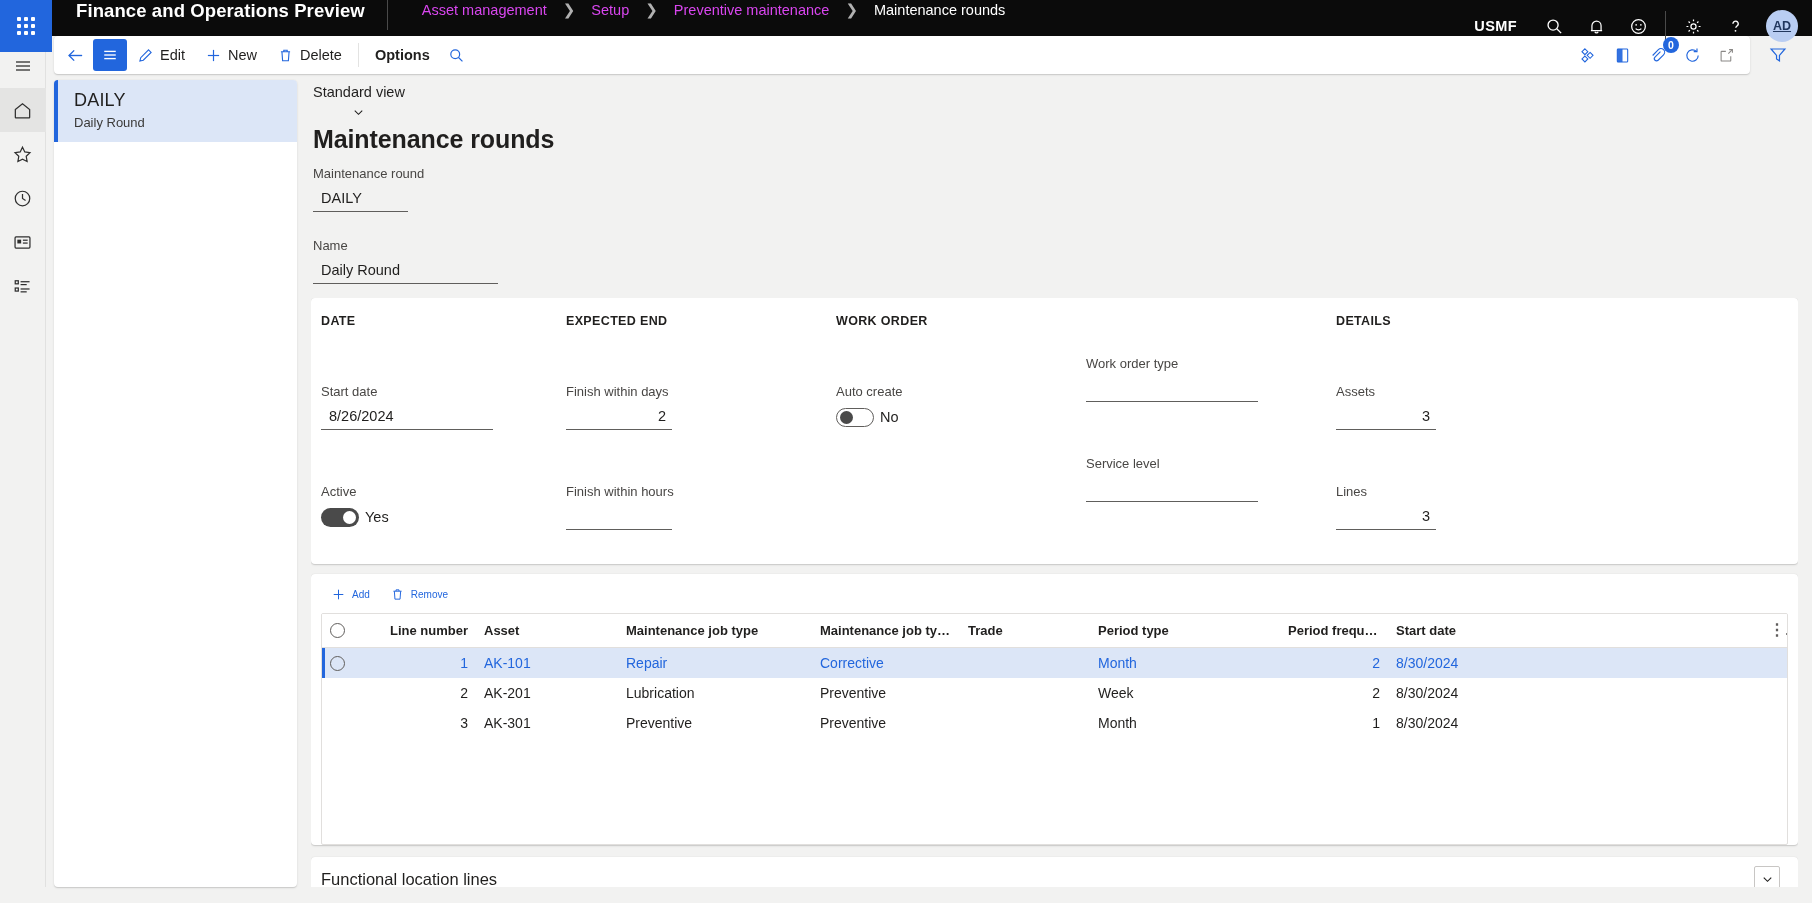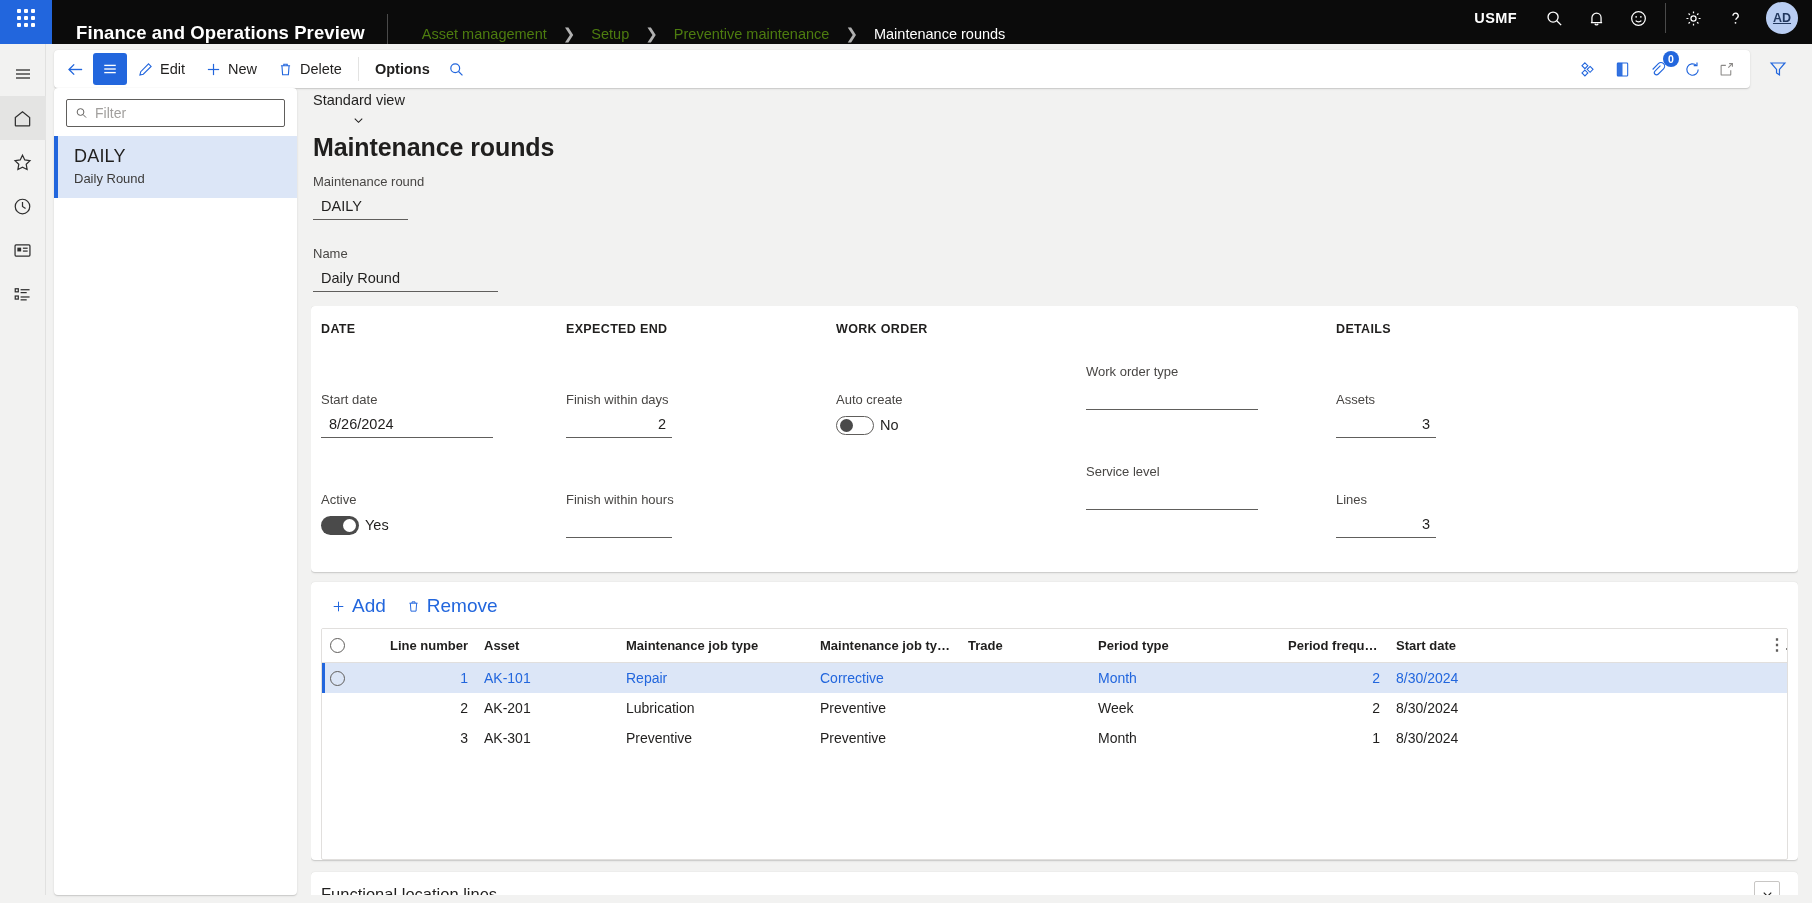--- a/index.html
+++ b/index.html
@@ -4,37 +4,37 @@
 <style>
   * { box-sizing: border-box; margin: 0; padding: 0; }
   html, body {
     width: 1812px; height: 903px;
     font-family: "Liberation Sans", sans-serif;
     background: #f2f2f1;
     overflow: hidden;
   }
   
   .topnav {
-    height: 44px; background: #0b0b0b; color: #fff;
-    display: flex; align-items: flex-end; position: relative;
+    height: 36px; background: #0b0b0b; color: #fff;
+    display: flex; align-items: flex-start; position: relative;
   }
   .waffle {
     width: 52px; height: 52px; background: #2266dd;
     display: flex; align-items: center; justify-content: center;
     flex: 0 0 52px; cursor: pointer;
   }
   .waffle-grid { display: grid; grid-template-columns: repeat(3, 4px); gap: 3px; }
   .waffle-grid i { width: 4px; height: 4px; background: #fff; border-radius: 1px; display: block; }
   .app-title {
     font-size: 18.5px; font-weight: bold; padding: 0 22px 0 24px;
     letter-spacing: .1px; white-space: nowrap;
   }
   .nav-div { width: 1px; height: 30px; background: #4a4a4a; }
   .crumbs { display: flex; align-items: center; padding-left: 28px; gap: 2px; }
-  .crumb { font-size: 14.5px; color: #4d7c0f; padding: 2px 6px; cursor: pointer; white-space: nowrap; }
+  .crumb { font-size: 14.5px; color: #d946ef; padding: 2px 6px; cursor: pointer; white-space: nowrap; }
   .crumb:last-child { color: #fff; }
   .crumb-sep { color: #cfcfcf; font-size: 15px; padding: 0 8px; opacity: .85; }
   .topright { margin-left: auto; display: flex; align-items: center; height: 52px; padding-right: 14px; }
   .company { font-size: 14.5px; font-weight: bold; padding: 0 16px; letter-spacing: .4px; cursor: pointer; }
   .ticon {
     width: 42px; height: 52px; display: flex; align-items: center; justify-content: center;
     cursor: pointer; color: #fff;
   }
   .ticon svg { display: block; }
   .right-div { width: 1px; height: 30px; background: #4a4a4a; margin: 0 6px; }
@@ -49,21 +49,21 @@
     width: 46px; background: #f2f2f1; border-right: 1px solid #e1e1e0;
     display: flex; flex-direction: column; align-items: center; padding-top: 8px; flex: 0 0 46px;
   }
   .rail-btn {
     width: 46px; height: 44px; display: flex; align-items: center; justify-content: center;
     cursor: pointer; color: #2f2f2f;
   }
   .rail-btn.active { background: #e4e4e3; }
   .content { flex: 1; display: flex; flex-direction: column; min-width: 0; }
   
-  .actionrow { height: 44px; display: flex; align-items: flex-end; padding: 0 14px 0 8px; }
+  .actionrow { height: 44px; display: flex; align-items: flex-start; padding: 0 14px 0 8px; }
   .actionpane {
     flex: 1; height: 38px; background: #fff; border-radius: 4px;
     display: flex; align-items: center; padding: 0 6px 0 4px;
     box-shadow: 0 .3px 1px rgba(0,0,0,.12), 0 1px 3px rgba(0,0,0,.07);
   }
   .ab-btn {
     height: 32px; display: flex; align-items: center; gap: 6px;
     padding: 0 10px; border-radius: 3px; cursor: pointer;
     font-size: 14.5px; color: #201f1e; white-space: nowrap;
   }
@@ -139,21 +139,21 @@
   .toggle.on { background: #4a4a4a; }
   .toggle.off { background: #fff; border: 1px solid #605e5c; }
   .knob { position: absolute; top: 3px; width: 13px; height: 13px; border-radius: 50%; }
   .toggle.on .knob { right: 3px; background: #fff; }
   .toggle.off .knob { left: 3px; background: #4a4a4a; top: 2px; }
   .toggle-lbl { font-size: 14.5px; color: #201f1e; }
   .num { text-align: right; padding-right: 6px; }
   
   .gridtools { display: flex; align-items: center; gap: 4px; padding: 8px 0 6px 12px; }
   .gtool {
-    display: flex; align-items: center; gap: 6px; font-size: 19px; color: #2266dd;
+    display: flex; align-items: center; gap: 6px; font-size: 10px; color: #2266dd;
     padding: 5px 8px; border-radius: 3px; cursor: pointer;
   }
   .gridbox { margin: 0 10px 12px; border: 1px solid #e1dfdd; border-radius: 2px; height: 232px; overflow: hidden; background: #fff; }
   table { width: 100%; border-collapse: collapse; table-layout: fixed; }
   th {
     font-size: 13px; font-weight: bold; color: #201f1e; text-align: left;
     padding: 9px 8px; border-bottom: 1px solid #e1dfdd; background: #fff; white-space: nowrap;
     overflow: hidden; text-overflow: ellipsis;
   }
   td {
@@ -364,29 +364,20 @@
       <div class="funnel-btn">
         <svg width="20" height="20" viewBox="0 0 22 22" fill="none" stroke="#2266dd" stroke-width="1.35">
           <path d="M3.4 4.4h15.2l-6 7v6l-3.2-2v-4z"></path>
         </svg>
       </div>
     </div>
 
     <div class="main">
 
       <div class="listpane">
-        <div class="filterwrap">
-          <div class="filterbox">
-            <svg width="14" height="14" viewBox="0 0 20 20" fill="none" stroke="#605e5c" stroke-width="1.5">
-              <circle cx="8.5" cy="8.5" r="5.2"></circle>
-                <line x1="12.4" y1="12.4" x2="17" y2="17"></line>
-            </svg>
-            <input type="text" placeholder="Filter" style="">
-          </div>
-        </div>
         <div class="lrow sel">
           <div class="lrow-t">DAILY</div>
           <div class="lrow-s">Daily Round</div>
         </div>
       </div>
 
       <div class="detailpane">
         <div class="viewsel">
           <span>Standard view</span>
           <svg width="13" height="13" viewBox="0 0 16 16" fill="none" stroke="#201f1e" stroke-width="1.3">

